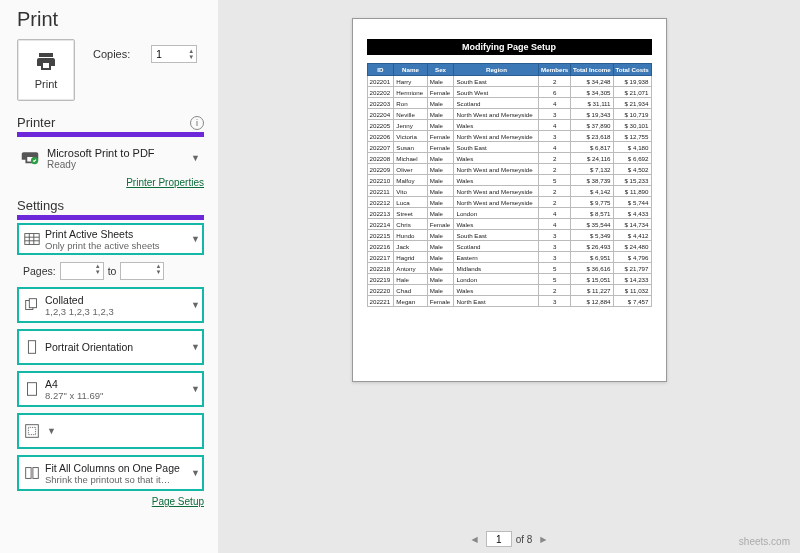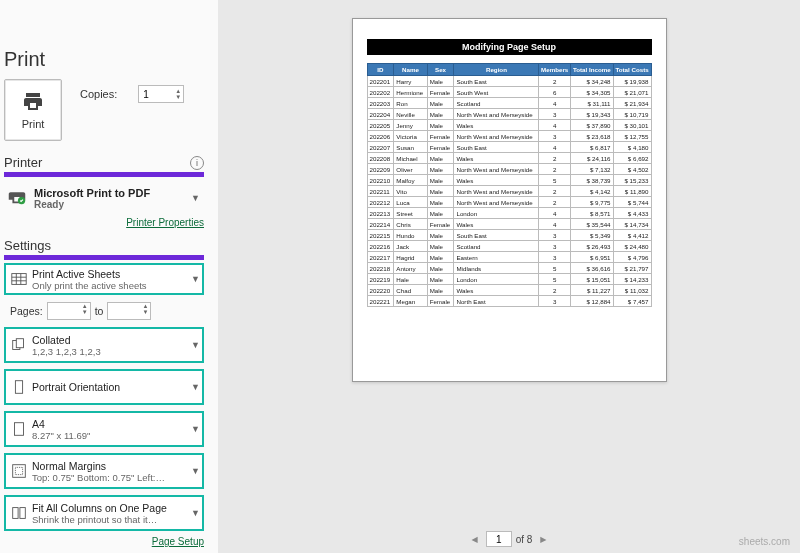--- a/index.html
+++ b/index.html
@@ -1,30 +1,30 @@
 <!DOCTYPE html>
 <html><head>
 <meta charset="utf-8">
 <style>
 * { box-sizing: border-box; margin: 0; padding: 0; font-family: "Segoe UI", Arial, sans-serif; }
 body { width: 800px; height: 553px; background: #f0f0f0; display: flex; overflow: hidden; }
-.left-panel { width: 218px; background: #fafafa; padding: 8px 14px 0 4px; display: flex; flex-direction: column; justify-content: flex-end; }
+.left-panel { width: 218px; background: #fafafa; padding: 8px 14px 0 17px; display: flex; flex-direction: column; }
 .title { font-size: 20px; color: #333; margin-bottom: 8px; }
 .topline { display: flex; align-items: flex-start; gap: 18px; margin-bottom: 10px; }
 .print-btn { width: 58px; height: 62px; background: #fff; border: 1px solid #bbb; border-radius: 2px; display: flex; flex-direction: column; align-items: center; justify-content: center; cursor: pointer; box-shadow: inset 0 0 0 1px #e6e6e6; }
 .print-btn svg { width: 28px; height: 24px; fill: #444; }
 .print-btn-label { font-size: 11px; color: #333; margin-top: 4px; }
 .copies-wrap { display: flex; align-items: center; gap: 21px; margin-top: 6px; }
 .copies-label { font-size: 11px; color: #333; }
 .spin { display: flex; align-items: center; border: 1px solid #bbb; background: #fff; height: 18px; }
 .spin input { width: 34px; height: 16px; border: none; font-size: 10px; padding: 0 4px; outline: none; }
 .spin .arrows, .small-spin .arrows { width: 10px; display: flex; flex-direction: column; line-height: 6px; font-size: 6px; color: #666; text-align: center; }
 .section-head { font-size: 13px; color: #333; border-bottom: 5px solid #6d28d9; padding-bottom: 2px; margin-top: 4px; display: flex; justify-content: space-between; align-items: center; }
 .info-icon { width: 14px; height: 14px; border: 1px solid #888; border-radius: 50%; font-size: 9px; color: #666; display: flex; align-items: center; justify-content: center; }
-.printer-row { display: flex; align-items: center; padding: 4px 2px; margin: 4px 0 0 0; font-weight: bold; }
+.printer-row { display: flex; align-items: center; padding: 4px 2px; margin: 4px 0 0 0; }
 .printer-icn svg { width: 22px; height: 22px; }
 .printer-text { flex: 1; margin-left: 6px; }
 .p-name { font-size: 11px; color: #222; }
 .p-status { font-size: 10px; color: #666; }
 .chev { font-size: 9px; color: #666; padding: 0 2px; }
 .link { font-size: 10px; color: #0b6b3a; text-align: right; text-decoration: underline; margin: 2px 0 6px 0; cursor: pointer; }
 .setting-row { display: flex; align-items: center; border: 2px solid #14b8a6; background: #fff; height: 32px; margin: 3px 0; }
 .setting-row.small { height: 36px; }
 .set-icn { width: 26px; display: flex; align-items: center; justify-content: center; }
 .set-icn svg { width: 18px; height: 18px; fill: #555; stroke: #555; }
@@ -162,24 +162,20 @@
     <span class="chev">▼</span>
   </div>
 
   <div class="setting-row small">
     <div class="set-icn">
         <svg viewBox="0 0 20 20">
           <rect x="3" y="3" width="14" height="14" fill="none" stroke="#555"></rect>
           <rect x="6" y="6" width="8" height="8" fill="none" stroke="#555" stroke-dasharray="1,1"></rect>
         </svg>
       </div>
-    <div class="set-text">
-        <div class="set-l1">Normal Margins</div>
-        <div class="set-l2">Top: 0.75" Bottom: 0.75" Left:…</div>
-      </div>
     <span class="chev">▼</span>
   </div>
 
   <div class="setting-row small">
     <div class="set-icn">
         <svg viewBox="0 0 20 20">
           <rect x="3" y="4" width="6" height="12" fill="none" stroke="#555"></rect>
           <rect x="11" y="4" width="6" height="12" fill="none" stroke="#555"></rect>
         </svg>
       </div>

